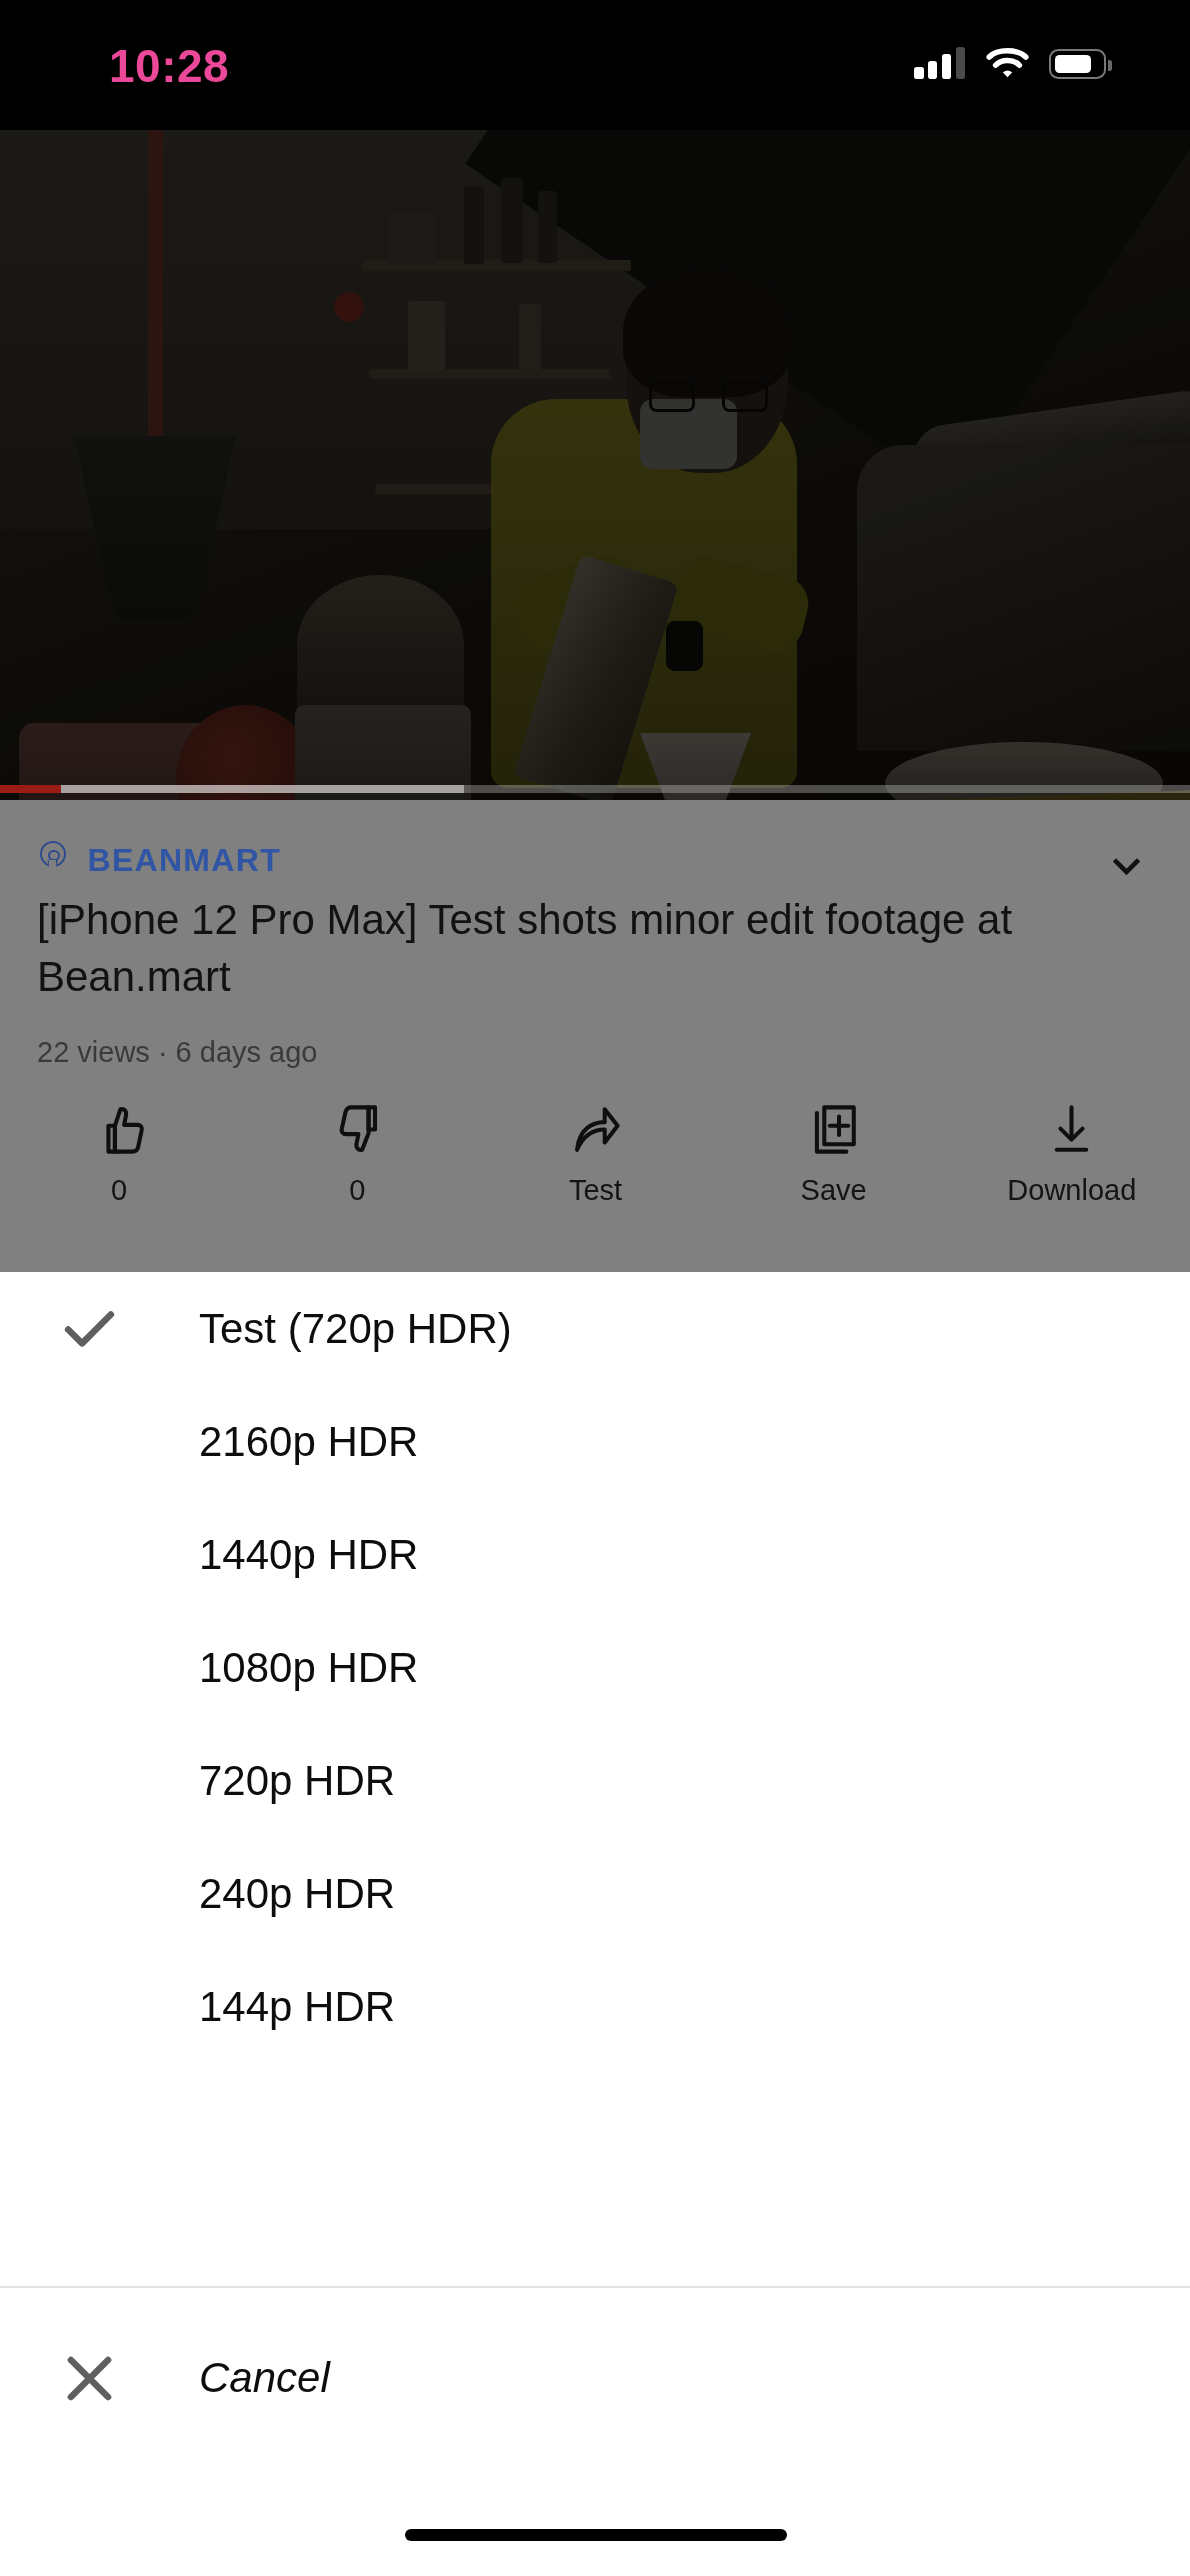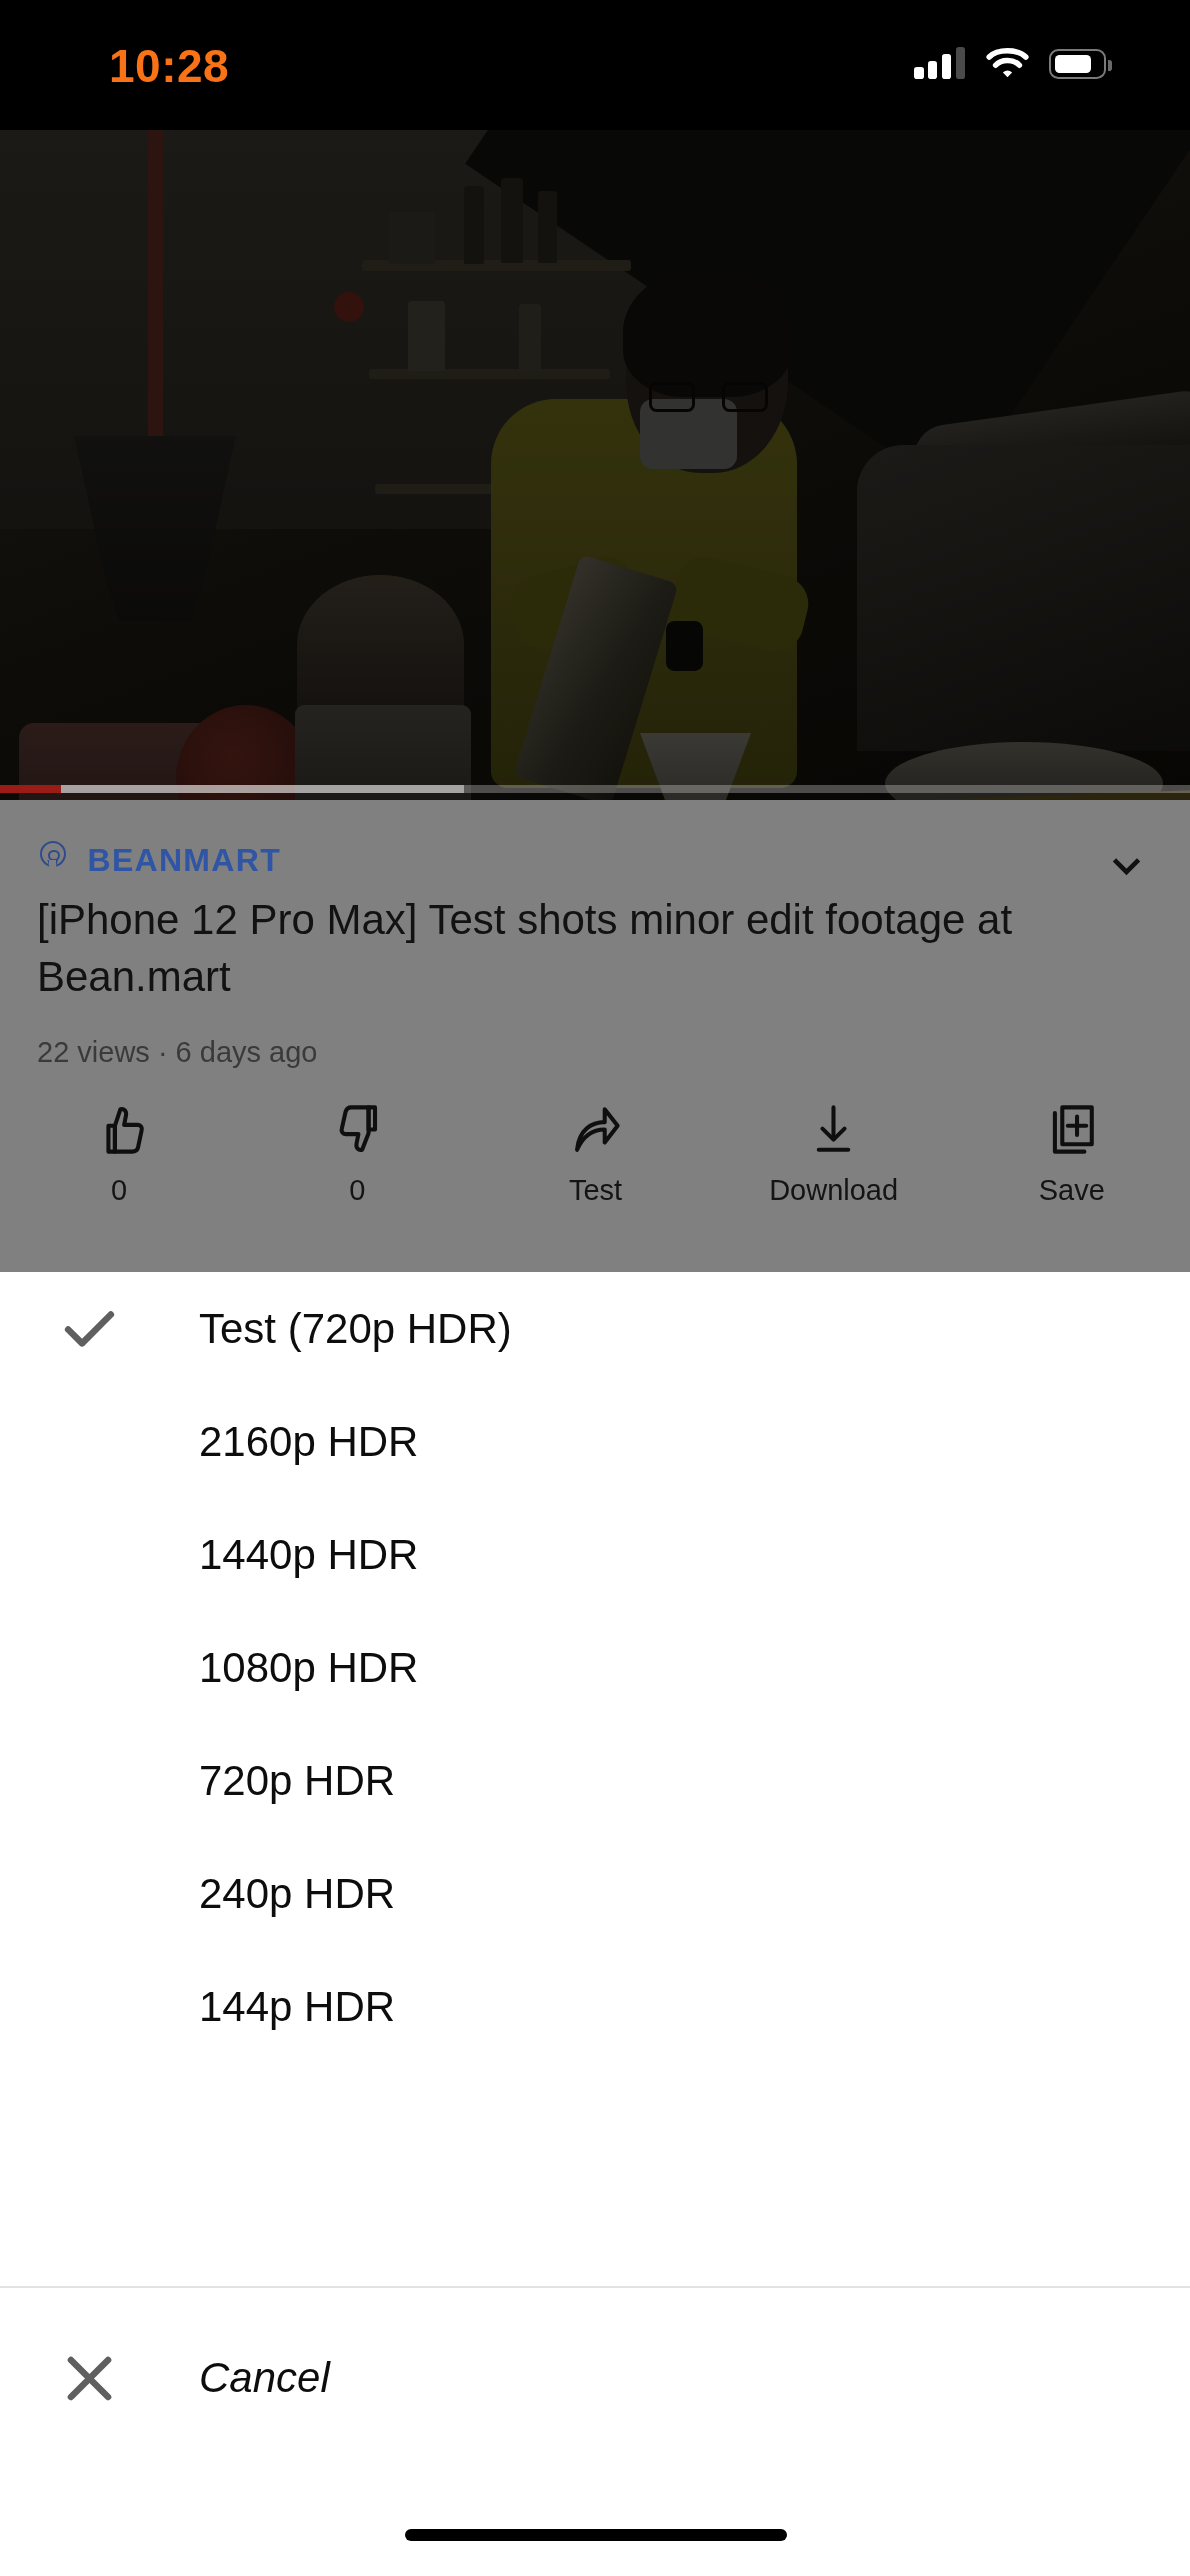--- a/index.html
+++ b/index.html
@@ -7,21 +7,21 @@
     width:1191px; height:2576px;
     background:#ffffff;
     font-family:"Liberation Sans", sans-serif;
     overflow:hidden;
   }
   .phone { position:relative; width:1191px; height:2576px; background:#fff; }
 
   
   .statusbar {
     position:absolute; top:0; left:0; width:1191px; height:130px;
-    background:#000; color:#f97316;
+    background:#000; color:#ec4899;
   }
   .sb-time {
     position:absolute; left:109px; top:41px;
     font-size:46px; font-weight:600; letter-spacing:0.5px;
     line-height:50px;
   }
   .sb-icons { position:absolute; right:85px; top:46px; display:flex; align-items:flex-end; gap:20.4px; }
   .sig { display:flex; align-items:flex-end; gap:4.6px; height:33px; }
   .sig i { display:block; width:9.3px; background:#fff; border-radius:2.8px; }
   .sig i:nth-child(1){ height:12px; }
@@ -256,37 +256,37 @@
         <div class="act-ico">
           <svg viewBox="0 0 64 64" width="59" height="59" aria-hidden="true">
             <path d="M12 54 C14 32, 28 24, 42 24 L42 10 L56 28 L42 46 L42 32 C30 32, 19 38, 12 54 Z"></path>
           </svg>
         </div>
         <div class="lbl">Test</div>
       </div>
       <div class="action">
         <div class="act-ico">
           <svg viewBox="0 0 64 64" width="59" height="59" aria-hidden="true">
-            <line x1="32" y1="8" x2="32" y2="42"></line>
-            <polyline points="20,31 32,43 44,31"></polyline>
-            <line x1="16" y1="54" x2="48" y2="54"></line>
-          </svg>
-        </div>
-        <div class="lbl">Download</div>
-      </div>
-      <div class="action">
-        <div class="act-ico">
-          <svg viewBox="0 0 64 64" width="59" height="59" aria-hidden="true">
             <rect x="22" y="8" width="32" height="40"></rect>
             <line x1="38" y1="18" x2="38" y2="38"></line>
             <line x1="28" y1="28" x2="48" y2="28"></line>
             <polyline points="14,14 14,56 46,56"></polyline>
           </svg>
         </div>
         <div class="lbl">Save</div>
+      </div>
+      <div class="action">
+        <div class="act-ico">
+          <svg viewBox="0 0 64 64" width="59" height="59" aria-hidden="true">
+            <line x1="32" y1="8" x2="32" y2="42"></line>
+            <polyline points="20,31 32,43 44,31"></polyline>
+            <line x1="16" y1="54" x2="48" y2="54"></line>
+          </svg>
+        </div>
+        <div class="lbl">Download</div>
       </div>
     </div>
   </div>
 
   <div class="sheet">
     <div class="q-list">
 
       <div class="q-item">
         <span class="q-check">
           <svg viewBox="0 0 70 70" width="65" height="65" aria-hidden="true">

